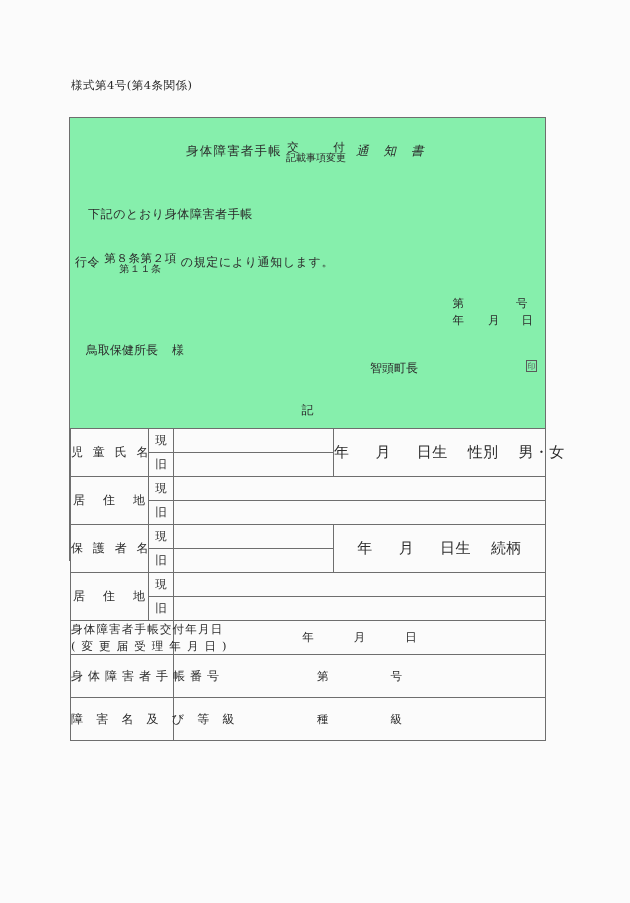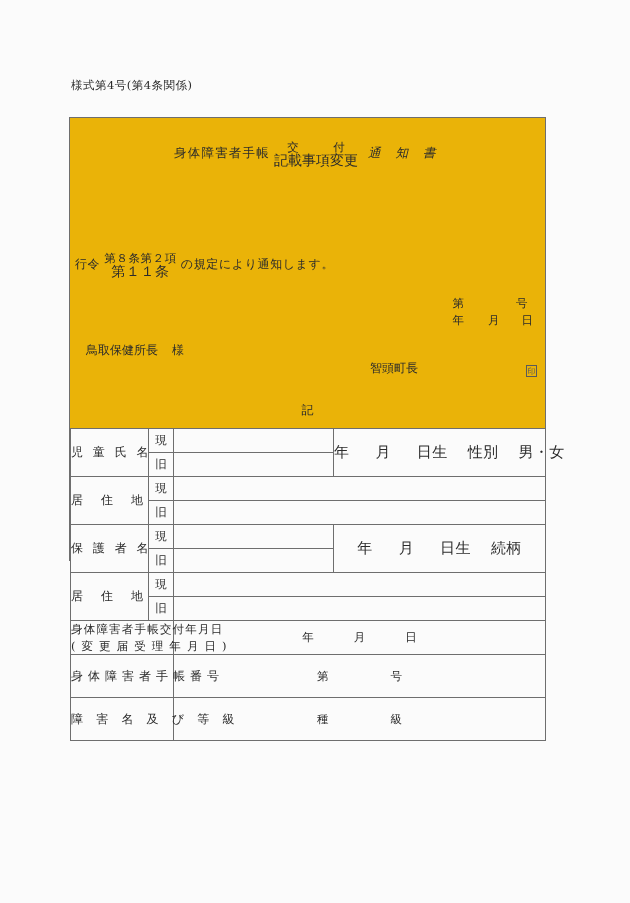--- a/index.html
+++ b/index.html
@@ -35,21 +35,21 @@
 
   
   .doc-box {
     position: absolute;
     left: 69px;
     top: 117px;
     width: 477px;
     height: 444px;
     border: 1px solid #6e6e6e;
     box-sizing: border-box;
-    background: #eab308;
+    background: #86efac;
   }
 
   
   .upper {
     position: relative;
     height: 310px;
   }
 
   .title-line {
     position: absolute;
@@ -69,21 +69,21 @@
     display: inline-block;
     vertical-align: middle;
     text-align: center;
     line-height: 1.08;
     position: relative;
     top: 1px;
     margin: 0 4px;
   }
   .stack > span { display: block; white-space: nowrap; }
   .stack .top { font-size: 11.5px; }
-  .stack .bot { font-size: 14px; }
+  .stack .bot { font-size: 10px; }
 
   .body-p1 {
     position: absolute;
     top: 88px;
     left: 18px;
     right: 8px;
     font-size: 12px;
     white-space: nowrap;
     letter-spacing: 0.6px;
   }
@@ -120,21 +120,21 @@
 
   .issuer {
     position: absolute;
     top: 242px;
     left: 300px;
     right: 8px;
     font-size: 12px;
     white-space: nowrap;
     display: flex;
     justify-content: space-between;
-    align-items: flex-end;
+    align-items: flex-start;
   }
   .seal {
     display: inline-block;
     width: 11px;
     height: 12px;
     border: 1px solid #5a5a5a;
     font-size: 8px;
     line-height: 12px;
     text-align: center;
     color: #5a5a5a;
@@ -158,21 +158,21 @@
     table-layout: fixed;
     font-size: 12px;
   }
   table.form td {
     border: 1px solid #6e6e6e;
     padding: 0;
     vertical-align: middle;
     background: #fbfbfb;
   }
   .lbl {
-    text-align: left;
+    text-align: right;
     letter-spacing: 3px;
     padding: 0 2px;
     white-space: nowrap;
   }
   .lbl.tight { letter-spacing: 0.6px; }
   .lbl2 {
     line-height: 1.45;
     padding: 7px 2px;
     white-space: nowrap;
     letter-spacing: 1.2px;
@@ -210,21 +210,21 @@
 
   <div class="doc-box">
 
     <div class="upper">
 
       <div class="title-line">
         <span class="seg pre">身体障害者手帳</span><span class="stack"><span class="top">交　　　付</span><span class="bot">記載事項変更</span></span><span class="seg post">通 知 書</span>
       </div>
 
       <div class="body-p1">
-        
+        <span>下記のとおり身体障害者手帳</span>
       </div>
 
       <div class="body-p2">
         <span>行令</span><span class="stack"><span class="top">第８条第２項</span><span class="bot">第１１条</span></span><span>の規定により通知します。</span>
       </div>
 
       <div class="numline">
         <div class="r1"><span class="k">第</span><span class="gapA"></span><span>号</span></div>
         <div class="r2"><span>年</span><span class="gapB"></span><span>月</span><span class="gapC"></span><span>日</span></div>
       </div>

